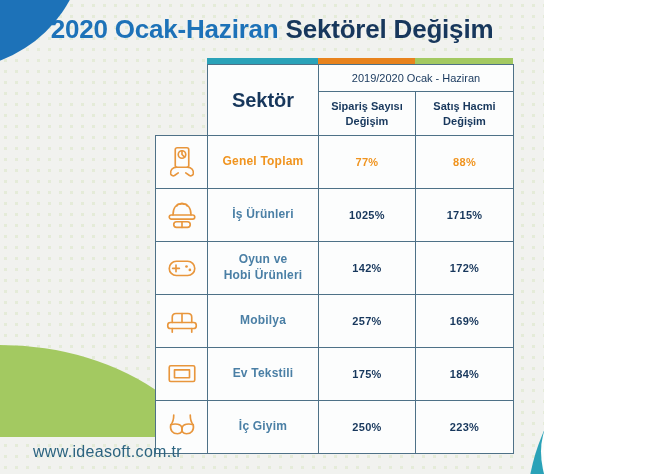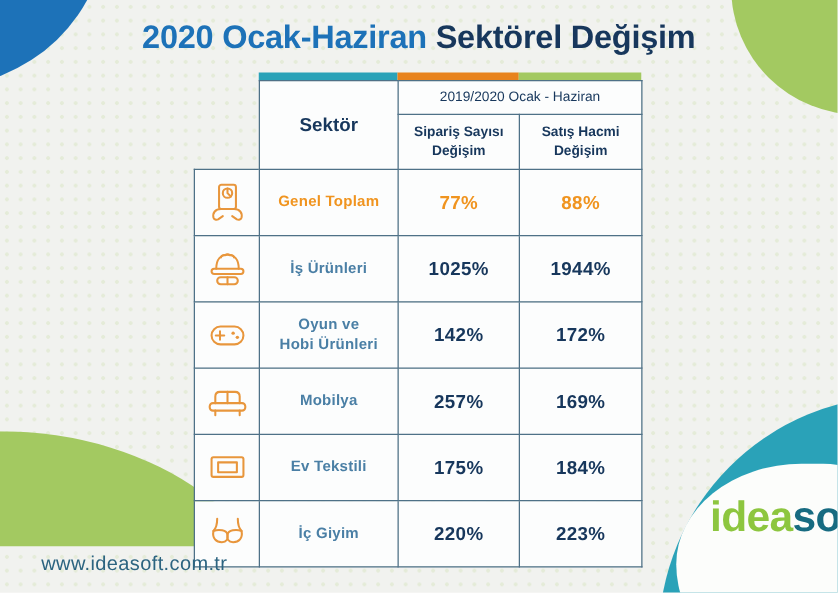--- a/index.html
+++ b/index.html
@@ -1,18 +1,18 @@
 <!DOCTYPE html>
 <html style="--title_blue: #1d72b8; --navy: #17375c; --teal: #2aa2b8; --orange: #e8831d; --green: #a3c961; --label_blue: #4a7fa5; --highlight: #f0941f; --border: #4e7187; --cell_bg: #fcfdfd; --icon_stroke: #e8963c; --logo_green: #8dc63f; --logo_teal: #176b81;"><head>
 <meta charset="utf-8">
 <style>
   html,body{margin:0;padding:0;}
   body{font-family:"Liberation Sans",sans-serif;}
   #canvas{
-    position:relative;width:670px;height:474px;overflow:hidden;
+    position:relative;width:544px;height:474px;overflow:hidden;
     background:#f1f2ef;
   }
   
   #canvas::before{
     content:"";position:absolute;inset:0;z-index:0;
     background-image:radial-gradient(circle, rgba(163,201,97,0.16) 1.5px, transparent 1.7px);
     background-size:11px 11px;
   }
   
   .blob{position:absolute;border-radius:50%;}
@@ -35,30 +35,30 @@
   
   #table-wrap{position:absolute;left:155px;top:58px;width:360px;z-index:3;}
   #color-bar{margin-left:52px;width:306px;height:6px;display:flex;}
   #color-bar .seg1{width:111px;background:var(--teal,#2aa2b8);}
   #color-bar .seg2{width:97px;background:var(--orange,#e8831d);}
   #color-bar .seg3{width:98px;background:var(--green,#a3c961);}
   table{border-collapse:collapse;table-layout:fixed;width:358px;}
   td{border:1.5px solid var(--border,#4e7187);background:var(--cell_bg,#fcfdfd);
      text-align:center;vertical-align:middle;padding:0;overflow:hidden;}
   td.ghost{border:none;background:transparent;}
-  td.sektor{font-size:15px;font-weight:800;color:var(--navy,#17375c);}
+  td.sektor{font-size:20px;font-weight:800;color:var(--navy,#17375c);}
   td.period{height:26px;font-size:11px;font-weight:400;color:var(--navy,#17375c);}
   td.colh{height:43px;font-size:11px;font-weight:700;color:var(--navy,#17375c);
           white-space:pre-line;line-height:1.35;}
   tr.body-row td{height:48px;}
   td.icon-cell{padding:2px;}
   td.label{font-size:12px;font-weight:700;color:var(--label_blue,#4a7fa5);
            white-space:pre-line;line-height:1.3;letter-spacing:0.2px;}
   td.label.hl{font-size:12px;font-weight:800;color:var(--highlight,#f0941f);}
-  td.val{font-size:15px;font-weight:800;color:var(--navy,#1a3a55);letter-spacing:0.3px;}
+  td.val{font-size:11px;font-weight:800;color:var(--navy,#1a3a55);letter-spacing:0.3px;}
   td.val.hl{color:var(--highlight,#f0941f);}
   .icon-cell svg{display:block;margin:0 auto;stroke:var(--icon_stroke,#e8963c);fill:none;
     stroke-width:2.2;stroke-linecap:round;stroke-linejoin:round;}
   .icon-cell .dot{fill:var(--icon_stroke,#e8963c);stroke:none;}
   
   #footer-url{position:absolute;left:33px;top:443px;z-index:3;font-size:16px;
     color:#2c6480;letter-spacing:0.3px;text-decoration:none;}
 </style>
 </head>
 <body>
@@ -122,21 +122,21 @@
           <svg width="36" height="40" viewBox="0 0 48 48">
             <path d="M12 24 c0-10 5-15 12-15 s12 5 12 15"></path>
             <path d="M17 12 a3.5 3.5 0 0 1 4.5 -2.5 a3.5 3.5 0 0 1 5 0 a3.5 3.5 0 0 1 4.5 2.5"></path>
             <rect x="7" y="24" width="34" height="5.5" rx="2.75"></rect>
             <rect x="13" y="33" width="22" height="7.5" rx="3.75"></rect>
             <path d="M24 33 v7.5"></path>
           </svg>
         </td>
         <td class="label">İş Ürünleri</td>
         <td class="val">1025%</td>
-        <td class="val">1944%</td>
+        <td class="val">1715%</td>
       </tr>
 
       <tr class="body-row">
         <td class="icon-cell">
           <svg width="36" height="40" viewBox="0 0 48 48">
             <rect x="7" y="15" width="34" height="19" rx="9.5"></rect>
             <path d="M16 20 v9 M11.5 24.5 h9"></path>
             <circle class="dot" cx="30" cy="22" r="1.8"></circle>
             <circle class="dot" cx="34.5" cy="26.5" r="1.8"></circle>
           </svg>
@@ -176,21 +176,21 @@
       <tr class="body-row">
         <td class="icon-cell">
           <svg width="36" height="40" viewBox="0 0 48 48">
             <path d="M13 8 q0 9 -4 13"></path>
             <path d="M35 8 q0 9 4 13"></path>
             <path d="M9 21 c-1.5 8 3 12 9 12 c5 0 7 -3.5 6 -8 c-1 -5 -9 -6 -15 -4 z"></path>
             <path d="M39 21 c1.5 8 -3 12 -9 12 c-5 0 -7 -3.5 -6 -8 c1 -5 9 -6 15 -4 z"></path>
           </svg>
         </td>
         <td class="label">İç Giyim</td>
-        <td class="val">220%</td>
+        <td class="val">250%</td>
         <td class="val">223%</td>
       </tr>
       </tbody>
     </table>
   </div>
 
   <div id="blob-white-br">
     <div id="logo">
       <span class="part1">idea</span><span class="part2">soft</span>
     </div>

